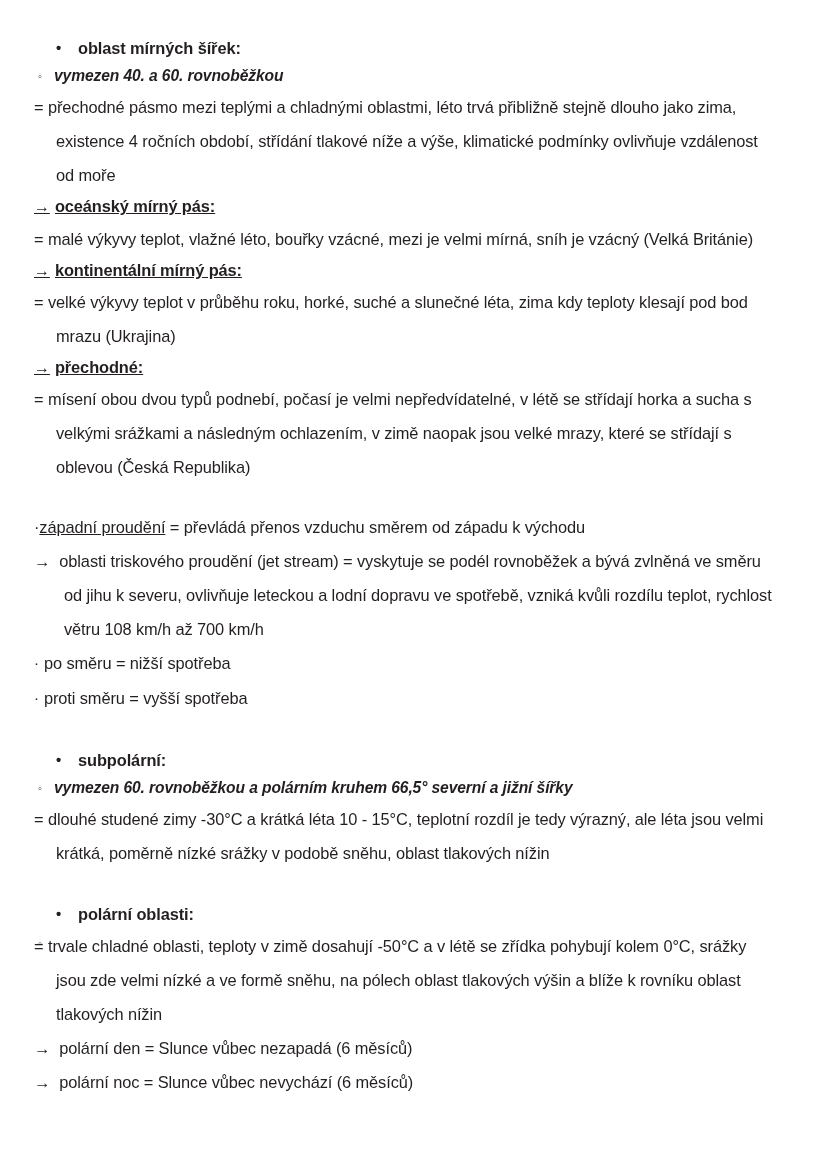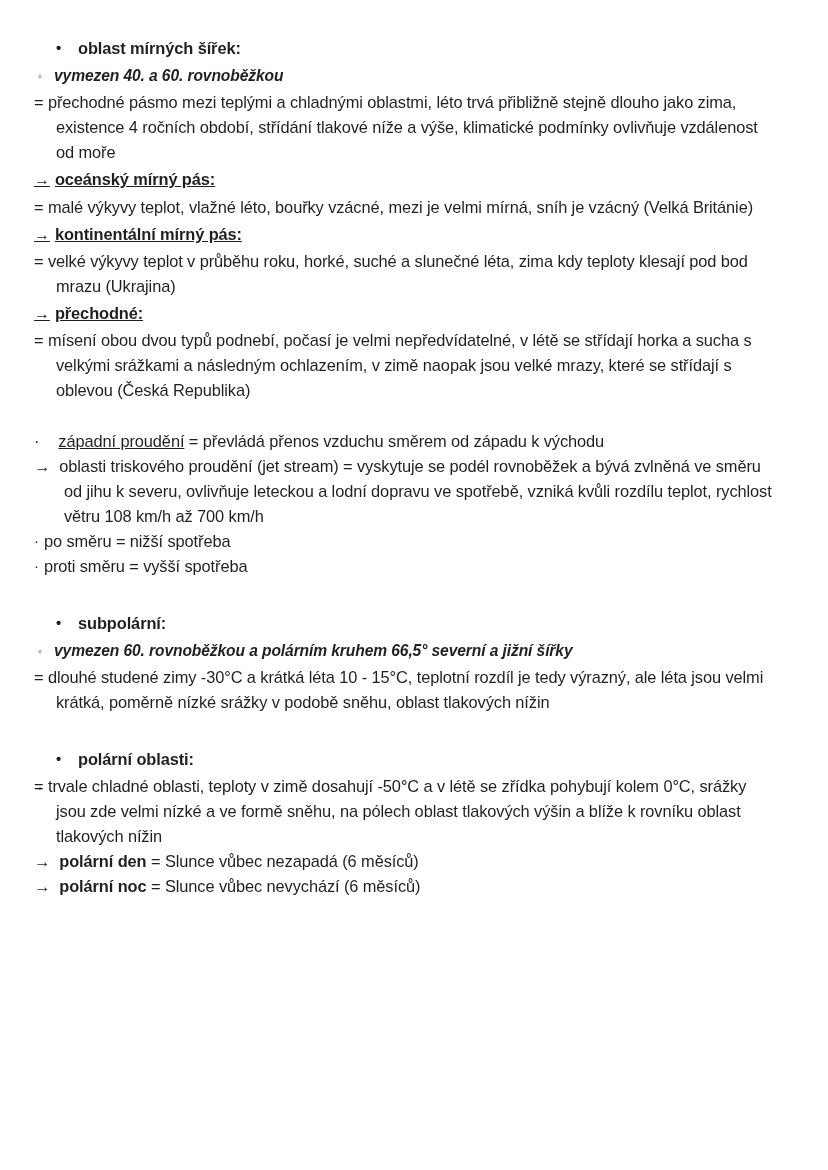--- a/index.html
+++ b/index.html
@@ -59,21 +59,21 @@
     left: 4px;
     top: 0;
     font-style: normal;
     font-size: 11px;
     font-weight: normal;
   }
 
   
   .hangpara {
     font-size: 16.4px;
-    line-height: 25px;
+    line-height: 34px;
     letter-spacing: -0.1px;
     padding-left: 22px;
     text-indent: -22px;
   }
   .hangpara.indent-arrow {
     padding-left: 30px;
     text-indent: -30px;
   }
   .hangpara.indent-dot {
     padding-left: 13px;
@@ -96,22 +96,22 @@
     font-weight: normal;
     margin-right: 9px;
   }
   .dot-line .dot {
     margin-right: 5px;
     font-size: 15px;
     position: relative;
     top: -1px;
   }
 
-  .u { text-decoration: underline; text-underline-offset: 1px; margin-left: 19px; }
-  .b { font-weight: bold; }
+  .u { text-decoration: underline; text-underline-offset: 1px; }
+  .b { font-weight: normal; }
   .gap-md { height: 26px; }
   .gap-lg { height: 30px; }
 
   .blk { margin: 0; }
 </style>
 </head>
 <body>
 
 <div class="page">
 

